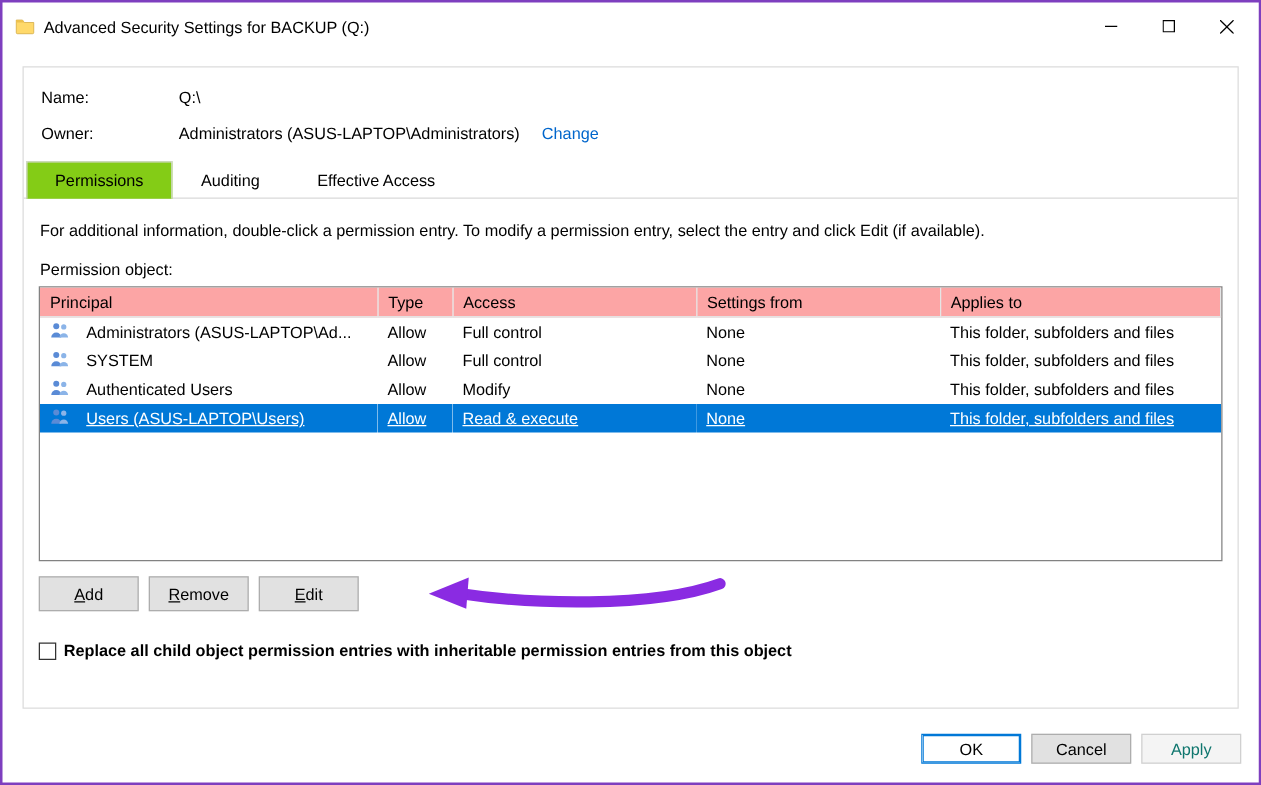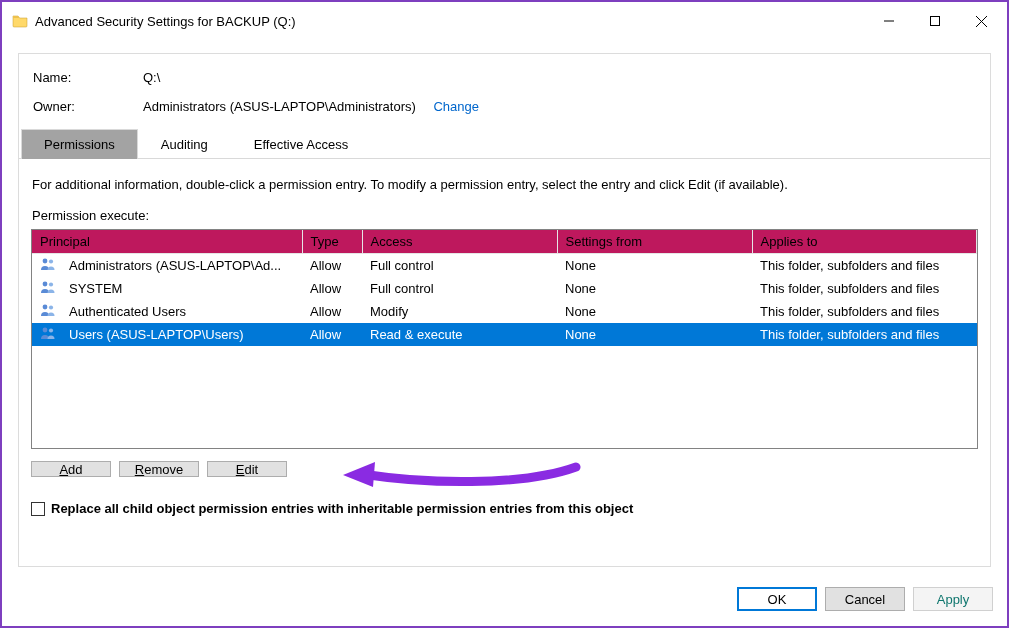--- a/index.html
+++ b/index.html
@@ -20,43 +20,43 @@
   .content { position: absolute; left: 13px; right: 13px; top: 48px; bottom: 56px; border: 1px solid #dcdcdc; background: #fff; padding: 16px 10px 10px 10px; }
   
   .kv-row { display: flex; margin-bottom: 14px; padding-left: 4px; }
   .kv-label { width: 110px; }
   .kv-value { }
   .link { color: #0066cc; margin-left: 14px; cursor: pointer; }
 
   
   .tab-strip { display: flex; border-bottom: 1px solid #d9d9d9; margin: 8px -10px 0 -10px; padding-left: 2px; }
   .tab { padding: 7px 22px 7px 22px; border: 1px solid transparent; border-bottom: none; position: relative; top: 1px; cursor: default; font-size: 13px; }
-  .tab.active { border-color: #d9d9d9; background: #a3a3a3; }
+  .tab.active { border-color: #d9d9d9; background: #84cc16; }
   .tab:not(.active) { border-top: 1px solid transparent;}
   
   .instructions { margin: 18px 0 16px 3px; }
   .entries-label { margin: 0 0 6px 3px; }
 
   
   .table-wrap { border: 1px solid #828282; margin: 0 2px; height: 220px; overflow: hidden; background: #fff; }
   .tbl { width: 100%; border-collapse: collapse; table-layout: fixed; }
-  .tbl th { text-align: left; font-weight: normal; padding: 4px 8px; border-bottom: 1px solid #e5e5e5; border-right: 1px solid #e5e5e5; font-size: 13px; background: #be185d; }
+  .tbl th { text-align: left; font-weight: normal; padding: 4px 8px; border-bottom: 1px solid #e5e5e5; border-right: 1px solid #e5e5e5; font-size: 13px; background: #fca5a5; }
   .tbl td { padding: 3px 8px 3px 8px; border: none; font-size: 13px; white-space: nowrap; overflow: hidden; text-overflow: ellipsis; }
-  .tbl tr.selected td { background: #0078d7; color: #fff; }
+  .tbl tr.selected td { background: #0078d7; color: #fff; text-decoration: underline; }
   .col-principal { width: 270px; }
   .col-type     { width: 60px; }
   .col-access   { width: 195px; }
   .col-inh      { width: 195px; }
   .col-applies  { width: auto; }
   .principal-cell { display: flex; align-items: center; gap: 13px; }
   .group-icon { width: 16px; height: 14px; flex: 0 0 auto; }
 
   
   .btn-row { display: flex; gap: 8px; margin: 12px 0 0 2px; align-items: center; position: relative; }
-  .btn { min-width: 80px; height: 16px; border: 1px solid #adadad; background: #e1e1e1; font-size: 13px; font-family: inherit; cursor: default; padding: 0 14px; }
+  .btn { min-width: 80px; height: 28px; border: 1px solid #adadad; background: #e1e1e1; font-size: 13px; font-family: inherit; cursor: default; padding: 0 14px; }
   .underline { text-decoration: underline; text-decoration-color: #000; }
   .btn .underline { }
 
   
   .arrow { position: absolute; left: 310px; top: -4px; width: 240px; height: 40px; pointer-events: none; }
 
   
   .chk-row { display: flex; align-items: center; gap: 6px; margin: 24px 0 0 2px; font-weight: bold; }
   .chk { width: 14px; height: 14px; border: 1px solid #333; background: #fff; }
 
@@ -115,21 +115,21 @@
       </div>
     </div>
 
     <div class="tab-strip">
       <div class="tab active">Permissions</div>
       <div class="tab">Auditing</div>
       <div class="tab">Effective Access</div>
     </div>
 
     <div class="instructions">For additional information, double-click a permission entry. To modify a permission entry, select the entry and click Edit (if available).</div>
-    <div class="entries-label">Permission execute:</div>
+    <div class="entries-label">Permission object:</div>
 
     <div class="table-wrap">
       <table class="tbl">
         <colgroup>
           <col class="col-principal">
               <col class="col-type">
               <col class="col-access">
               <col class="col-inh">
               <col class="col-applies">
         </colgroup>

